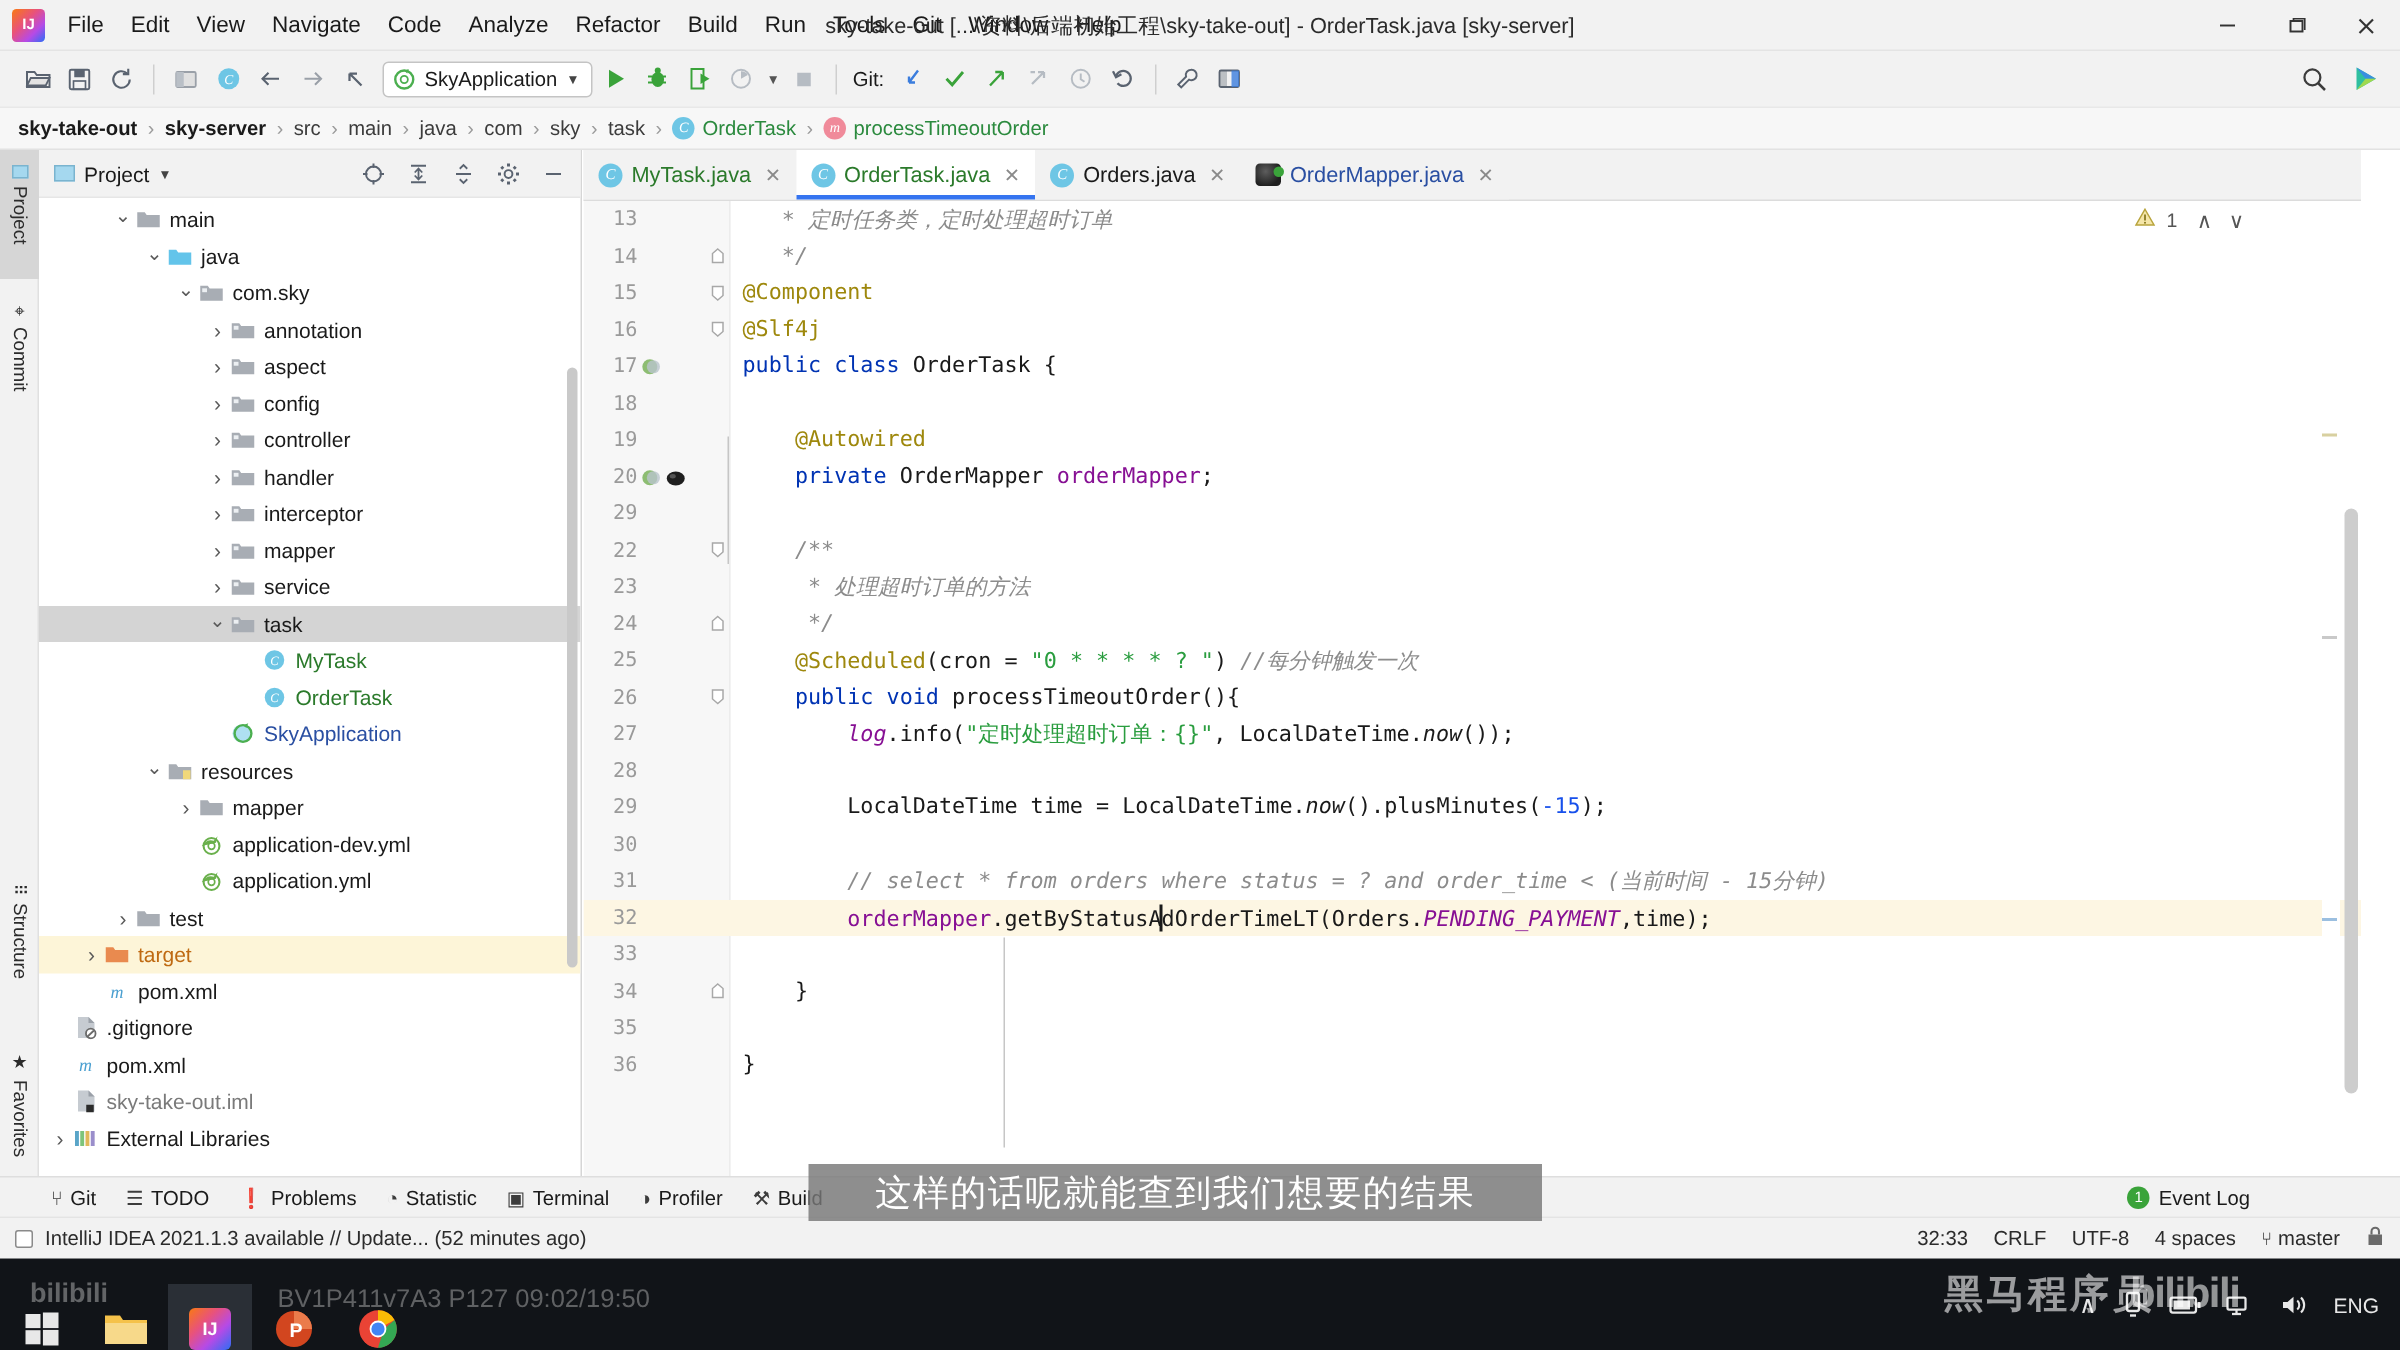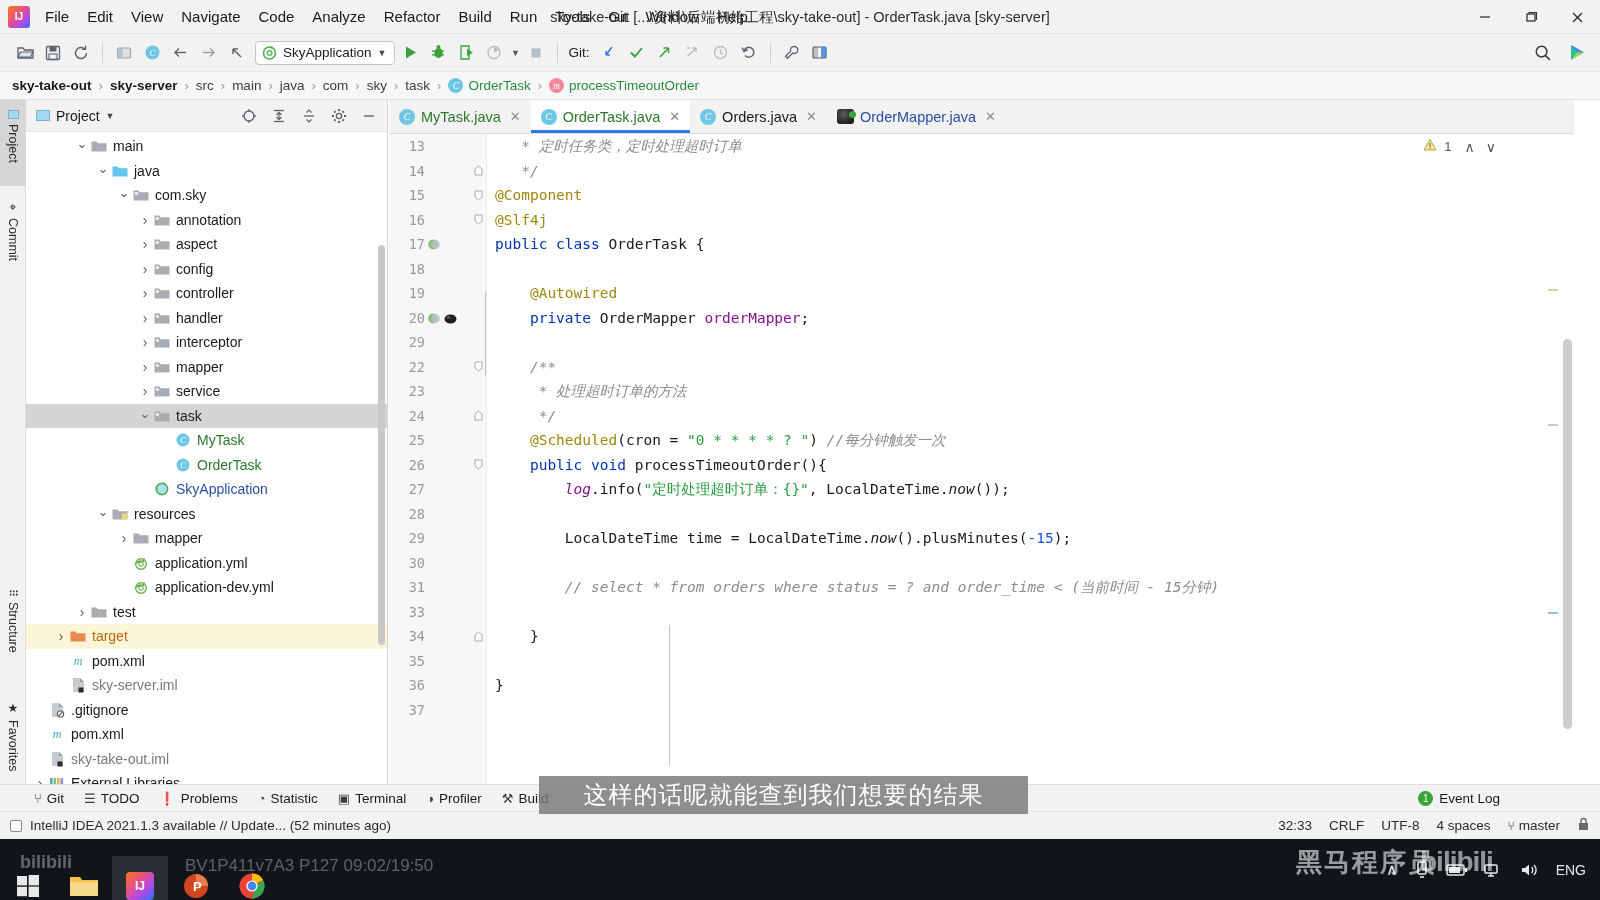--- a/index.html
+++ b/index.html
@@ -794,32 +794,32 @@
         </div>
         <div class="node" style="padding-left: 90px;">
           <span class="arrow"></span>
           <span class="ficon">
             <svg width="16" height="16" viewBox="0 0 16 16">
               <circle cx="8" cy="9" r="5.3" fill="none" stroke="#6ab04c" stroke-width="1.4"></circle>
               <path d="M1.5 9 Q5 4 9.5 5.5 L12 2.5 L11 6.8" fill="#6ab04c"></path>
               <circle cx="8" cy="9" r="2.2" fill="none" stroke="#6ab04c" stroke-width="1.1"></circle>
             </svg>
           </span>
-          <span class="lbl">application.yml</span>
+          <span class="lbl">application-dev.yml</span>
         </div>
         <div class="node" style="padding-left: 90px;">
           <span class="arrow"></span>
           <span class="ficon">
             <svg width="16" height="16" viewBox="0 0 16 16">
               <circle cx="8" cy="9" r="5.3" fill="none" stroke="#6ab04c" stroke-width="1.4"></circle>
               <path d="M1.5 9 Q5 4 9.5 5.5 L12 2.5 L11 6.8" fill="#6ab04c"></path>
               <circle cx="8" cy="9" r="2.2" fill="none" stroke="#6ab04c" stroke-width="1.1"></circle>
             </svg>
           </span>
-          <span class="lbl">application-dev.yml</span>
+          <span class="lbl">application.yml</span>
         </div>
         <div class="node" style="padding-left: 48px;">
           <span class="arrow" style="font-size: 14px;">›</span>
           <span class="ficon">
             <svg width="16" height="14" viewBox="0 0 16 14">
               <path d="M0.5 2.5h5l1.3 1.8H15.5v8.2H0.5z" fill="#a8adb4"></path>
             </svg>
           </span>
           <span class="lbl">test</span>
         </div>
@@ -833,31 +833,20 @@
           <span class="lbl orange">target</span>
         </div>
         <div class="node" style="padding-left: 27px;">
           <span class="arrow"></span>
           <span class="ficon">
             <svg width="16" height="16" viewBox="0 0 16 16">
               <text x="8" y="12" font-size="12" fill="#4a9fd0" text-anchor="middle" font-family="Liberation Serif, serif" font-style="italic">m</text>
             </svg>
           </span>
           <span class="lbl">pom.xml</span>
-        </div>
-        <div class="node" style="padding-left: 27px;">
-          <span class="arrow"></span>
-          <span class="ficon">
-            <svg width="15" height="16" viewBox="0 0 15 16">
-              <path d="M2 1h7l4 4v10H2z" fill="#c6cbd1"></path>
-              <path d="M9 1v4h4z" fill="#9aa0a8"></path>
-              <rect x="7.5" y="10.5" width="5" height="5" fill="#2b2b2b"></rect>
-            </svg>
-          </span>
-          <span class="lbl gray">sky-server.iml</span>
         </div>
         <div class="node" style="padding-left: 6px;">
           <span class="arrow"></span>
           <span class="ficon">
             <svg width="15" height="16" viewBox="0 0 15 16">
               <path d="M2 1h7l4 4v10H2z" fill="#c6cbd1"></path>
               <path d="M9 1v4h4z" fill="#9aa0a8"></path>
               <circle cx="10.5" cy="12" r="3.2" fill="#fff" stroke="#6a6a6a" stroke-width="1.2"></circle>
               <line x1="8.4" y1="14" x2="12.6" y2="10" stroke="#6a6a6a" stroke-width="1.2"></line>
             </svg>
@@ -961,27 +950,27 @@
             </svg></span><span class="code"><span class="cmt">     */</span></span></div>
         <div class="line"><span class="ln">25</span><span class="code"><span class="ann">    @Scheduled</span><span class="txt">(cron = </span><span class="str">"0 * * * * ? "</span><span class="txt">) </span><span class="cmt">//每分钟触发一次</span></span></div>
         <div class="line"><span class="ln">26</span><span class="fold"><svg width="9" height="11" viewBox="0 0 9 11">
               <path d="M1 1 h7 v6 l-3.5 3 L1 7 z" fill="#fff" stroke="#a8a8a8" stroke-width="1"></path>
             </svg></span><span class="code"><span class="k">    public void </span><span class="txt">processTimeoutOrder(){</span></span></div>
         <div class="line"><span class="ln">27</span><span class="code"><span class="sfld">        log</span><span class="txt">.info(</span><span class="str">"定时处理超时订单：{}"</span><span class="txt">, LocalDateTime.</span><span class="smth">now</span><span class="txt">());</span></span></div>
         <div class="line"><span class="ln">28</span><span class="code"></span></div>
         <div class="line"><span class="ln">29</span><span class="code"><span class="txt">        LocalDateTime time = LocalDateTime.</span><span class="smth">now</span><span class="txt">().plusMinutes(</span><span class="num">-15</span><span class="txt">);</span></span></div>
         <div class="line"><span class="ln">30</span><span class="code"></span></div>
         <div class="line"><span class="ln">31</span><span class="code"><span class="cmt">        // select * from orders where status = ? and order_time &lt; (当前时间 - 15分钟)</span></span></div>
+        <div class="line hlrow"><span class="ln">32</span><span class="code"><span class="txt">        </span><span class="fld">orderMapper</span><span class="txt">.getByStatusA</span><span class="caret"></span><span class="txt">dOrderTimeLT(Orders.</span><span class="sfld">PENDING_PAYMENT</span><span class="txt">,time);</span></span></div>
         <div class="line"><span class="ln">33</span><span class="code"></span></div>
         <div class="line"><span class="ln">34</span><span class="fold"><svg width="9" height="11" viewBox="0 0 9 11">
               <path d="M4.5 1 L8 4 v6 H1 V4 z" fill="#fff" stroke="#a8a8a8" stroke-width="1"></path>
             </svg></span><span class="code"><span class="txt">    }</span></span></div>
         <div class="line"><span class="ln">35</span><span class="code"></span></div>
         <div class="line"><span class="ln">36</span><span class="code"><span class="txt">}</span></span></div>
-        <div class="line"><span class="ln">37</span><span class="code"></span></div>
       </div>
 
     <div class="warnbox">
       <span>
         <svg width="14" height="14" viewBox="0 0 14 14">
             <path d="M7 1.5 L13 12 L1 12 Z" fill="#f5e6a8" stroke="#b8a43c" stroke-width="1"></path>
             <line x1="7" y1="5" x2="7" y2="9" stroke="#8a7a20" stroke-width="1.2"></line>
             <circle cx="7" cy="10.5" r="0.7" fill="#8a7a20"></circle>
           </svg>
       </span>

